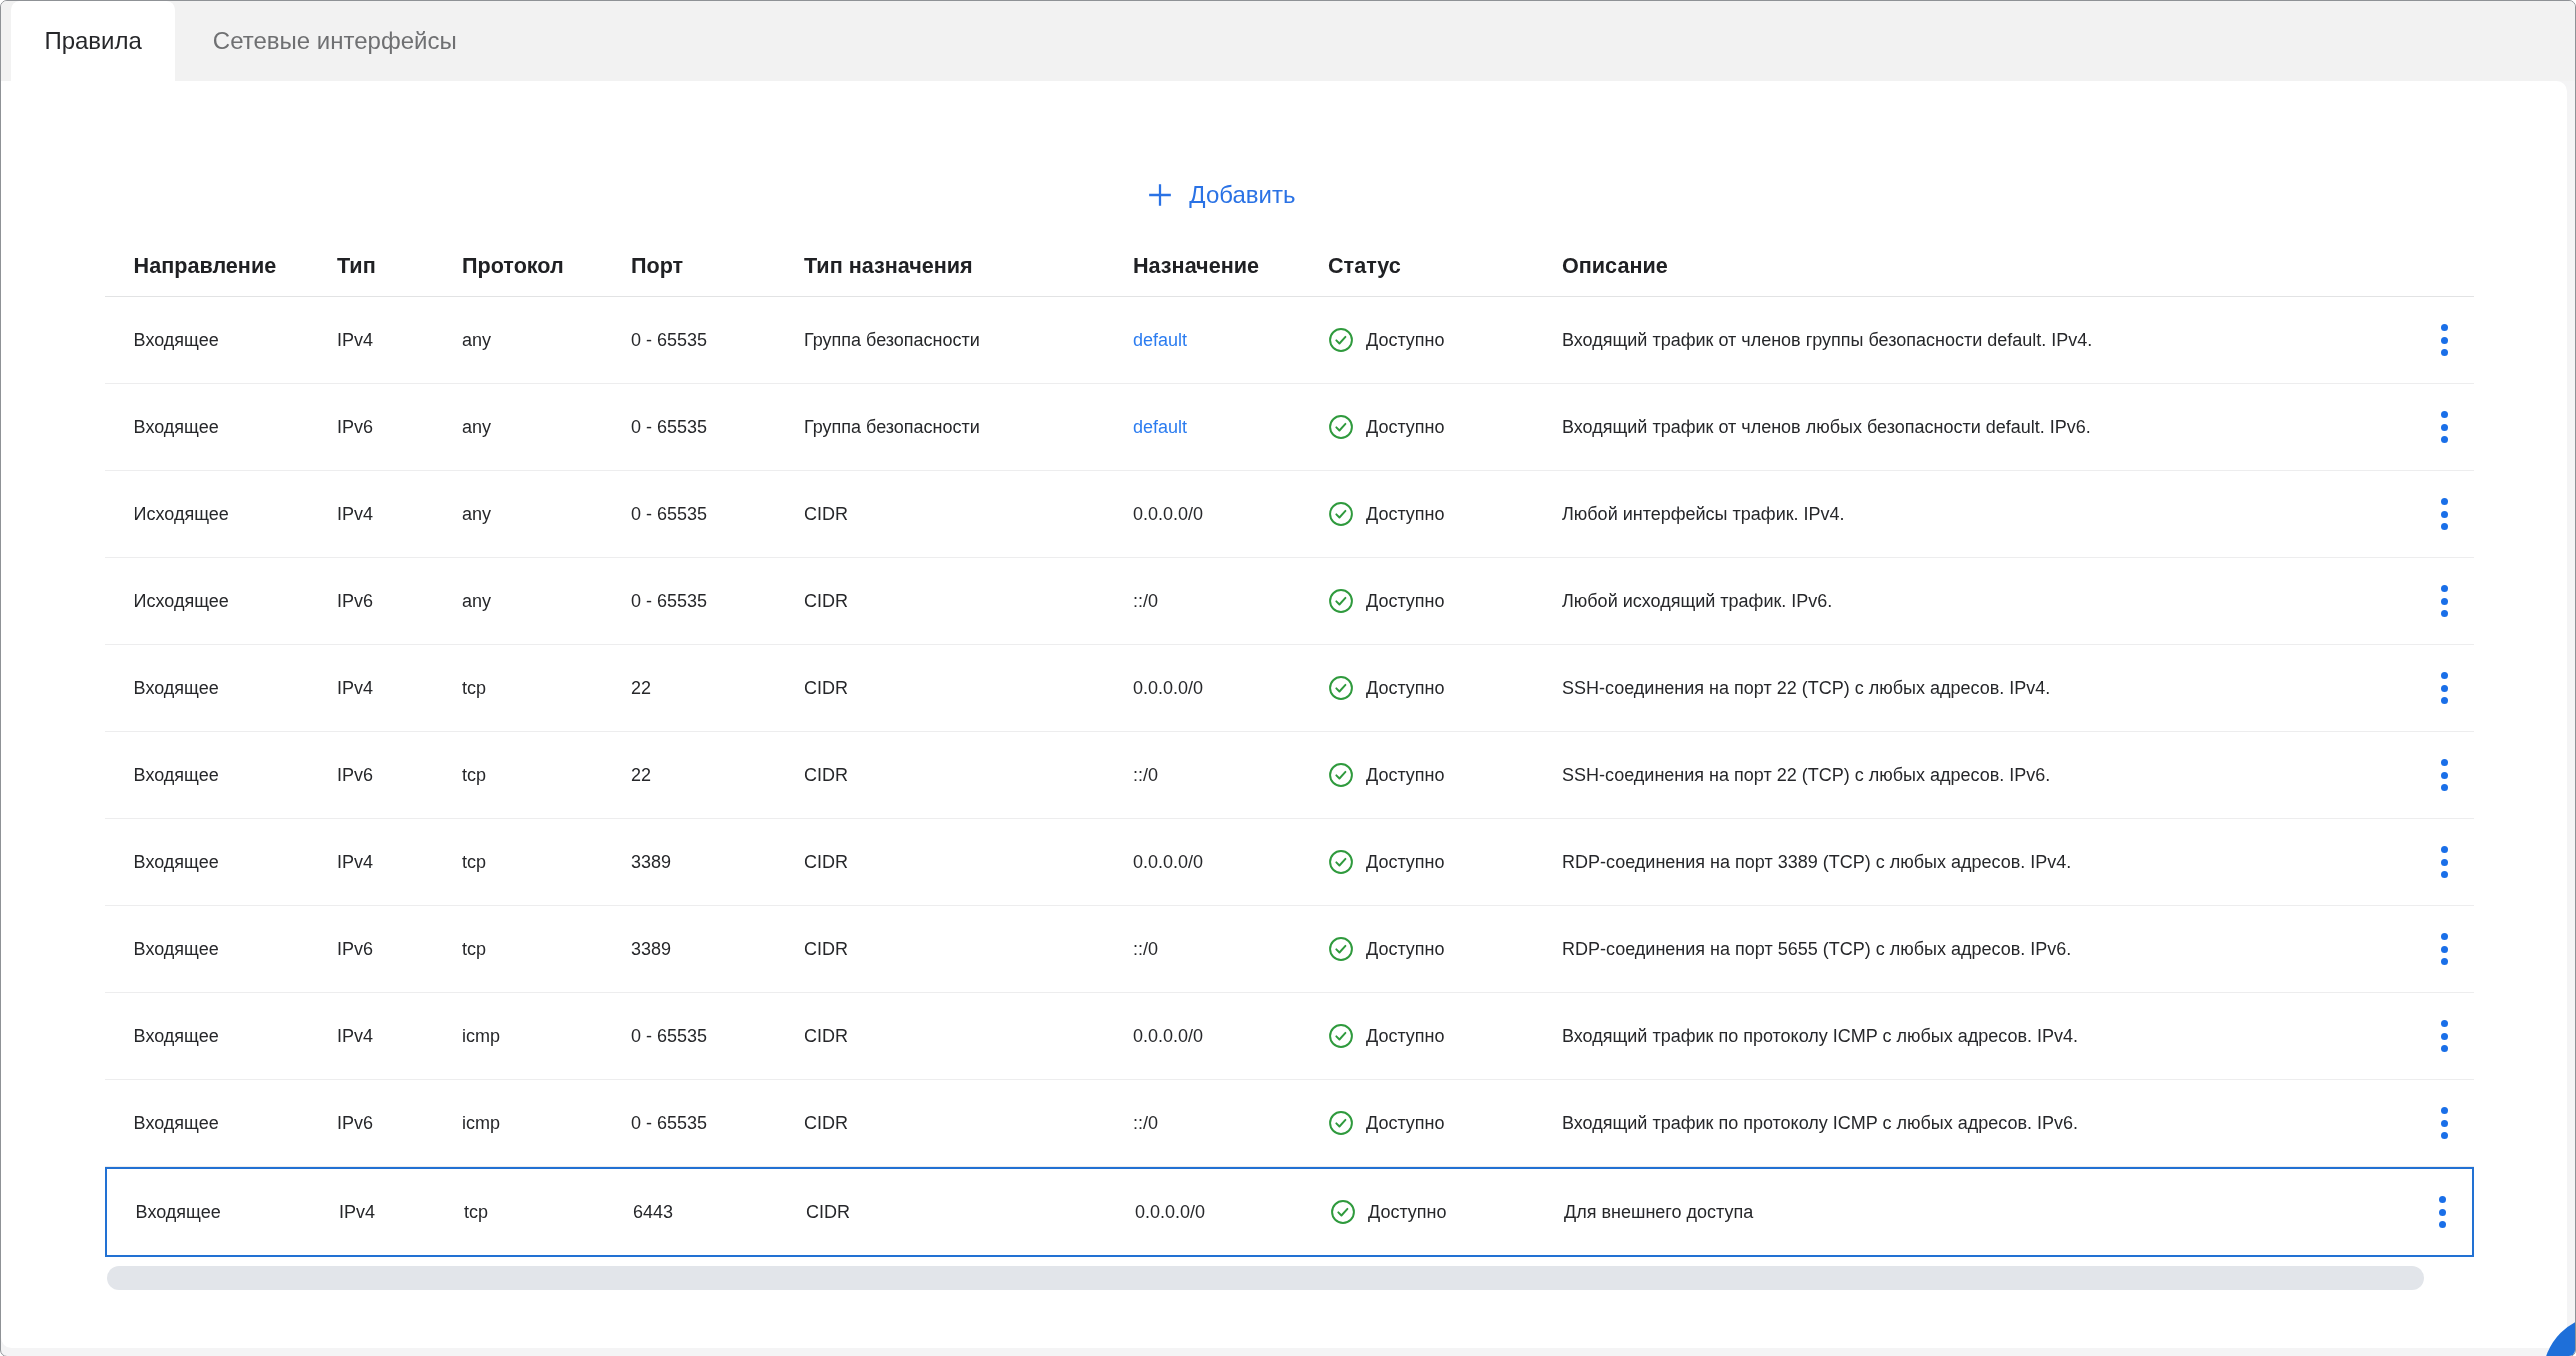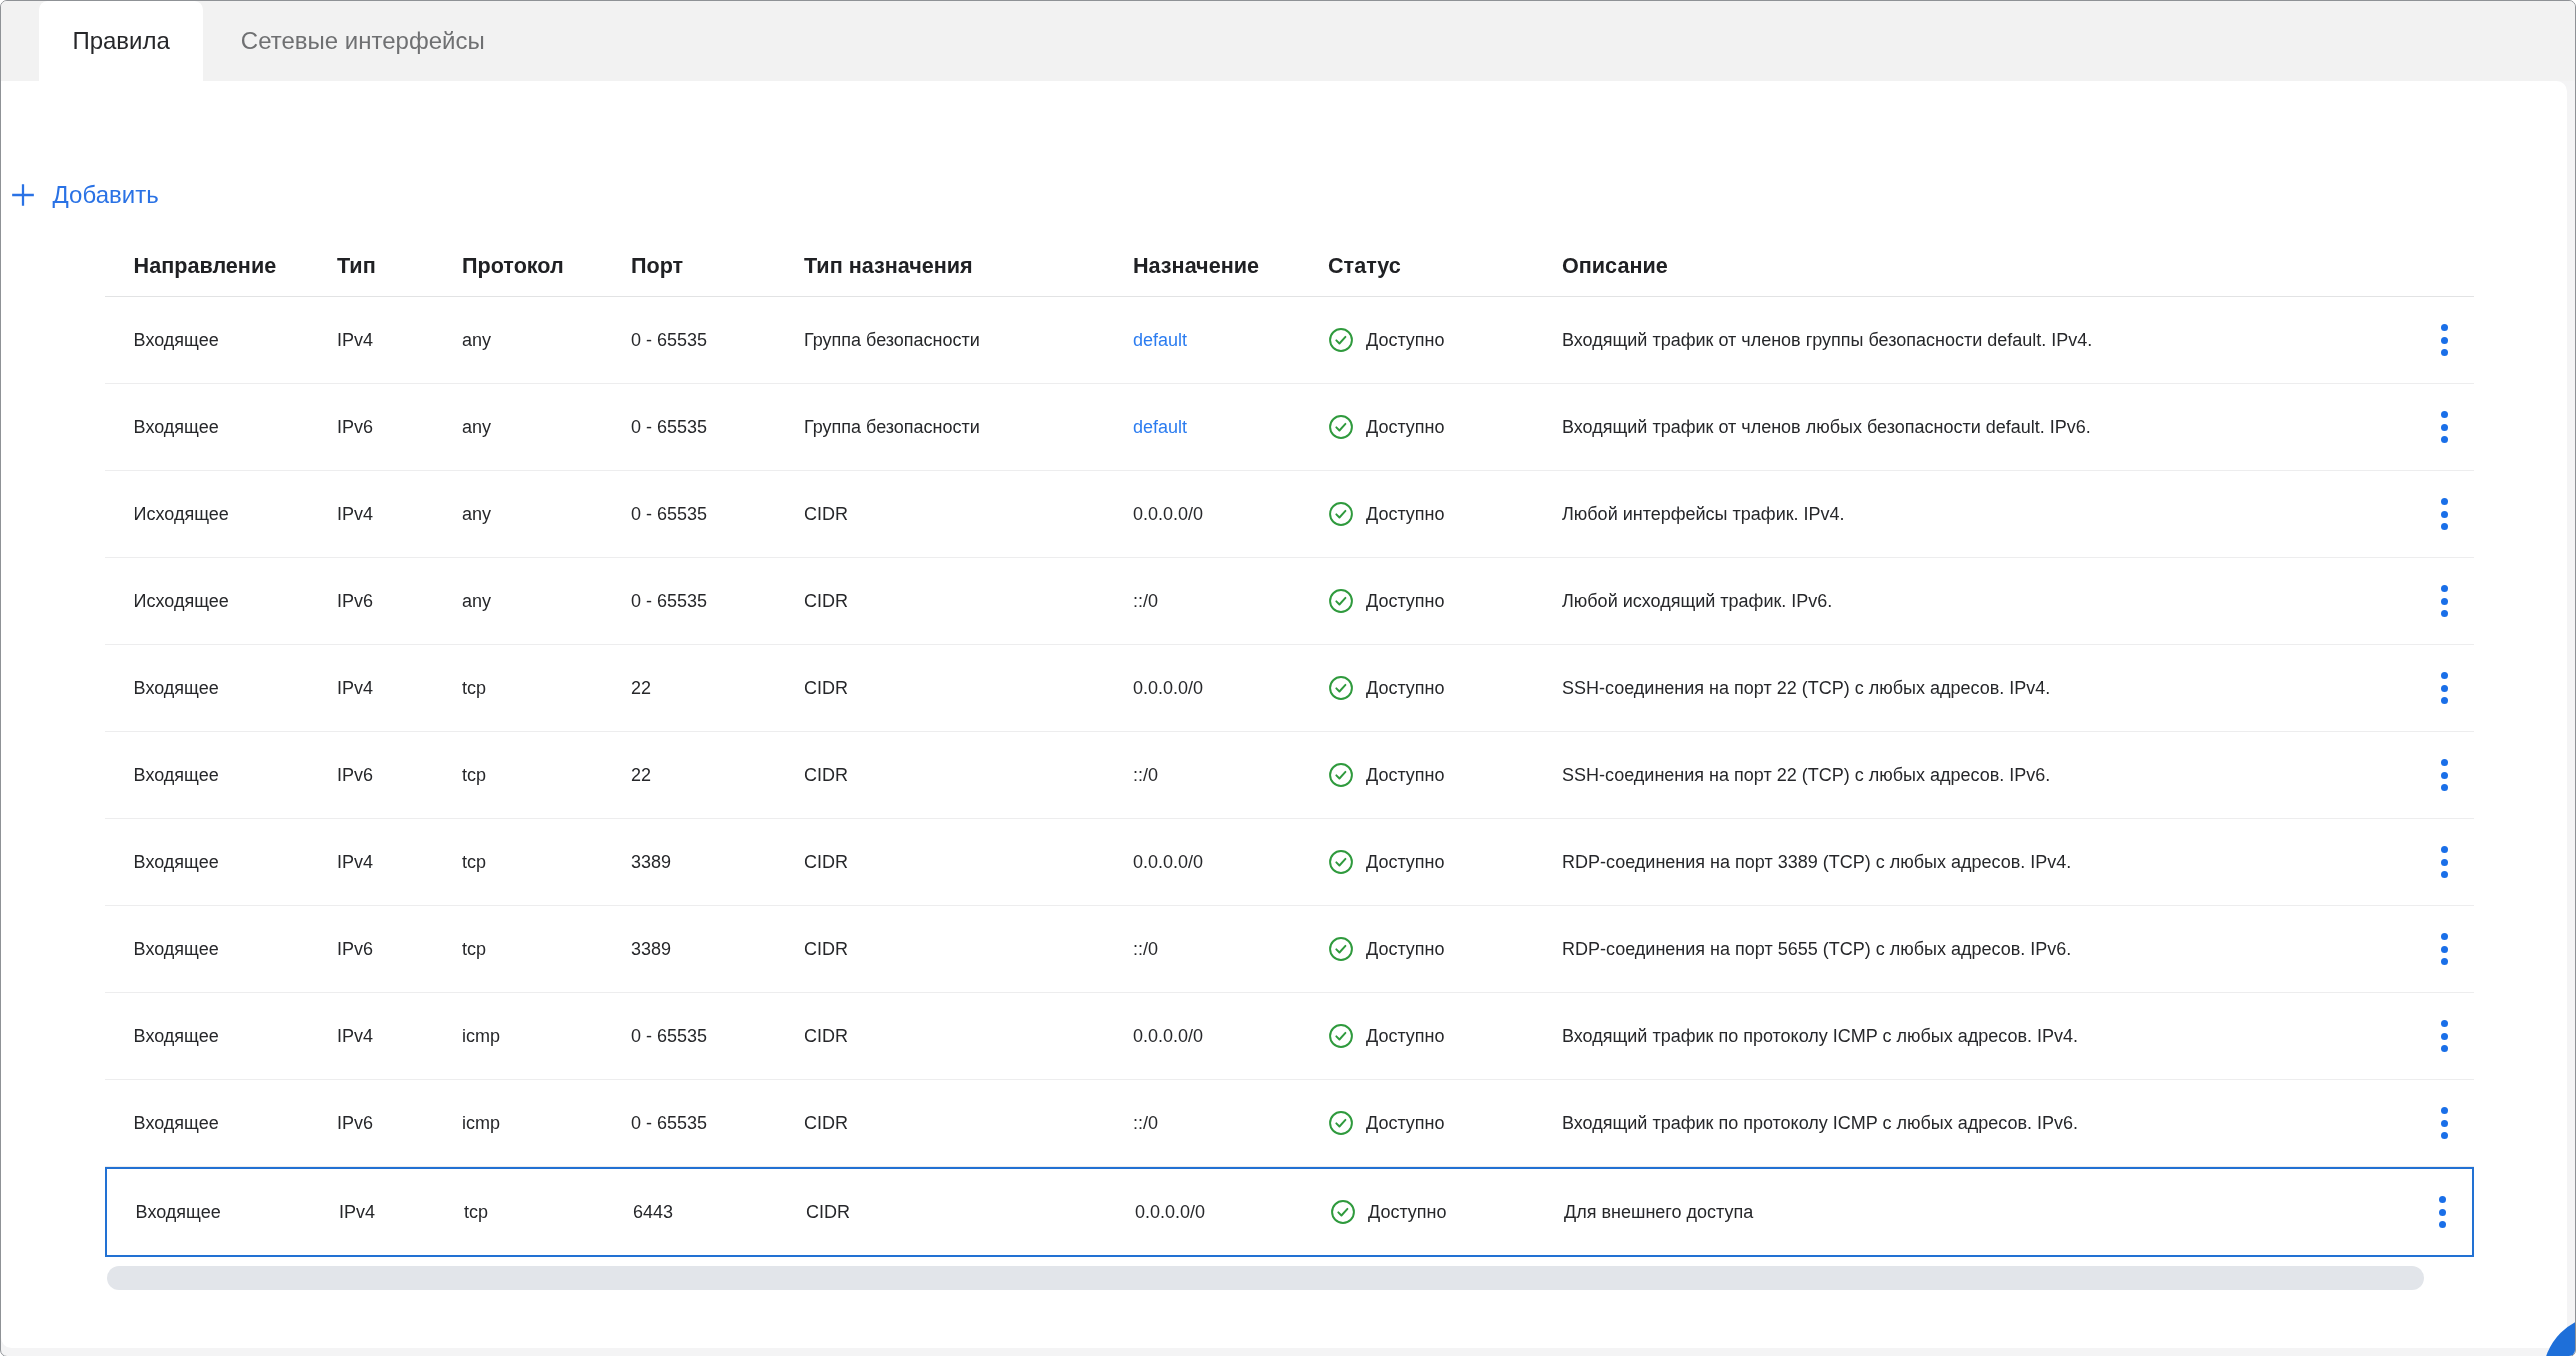--- a/index.html
+++ b/index.html
@@ -18,21 +18,20 @@
     background: #f4f4f5;
     overflow: hidden;
   }
 
   
   .tabbar {
     height: 80px;
     background: #f2f2f2;
     display: flex;
     align-items: stretch;
-    padding-left: 28px;
   }
   .tab {
     display: flex;
     align-items: center;
     font-size: 24px;
     color: #6f7072;
     cursor: pointer;
     padding: 0 38px;
     white-space: nowrap;
   }
@@ -53,22 +52,22 @@
     margin-right: 7.8px;
     border-radius: 0 10.4px 10.4px 10.4px;
     overflow: hidden;
   }
 
   
   .add-row {
     height: 154px;
     display: flex;
     align-items: flex-end;
-    justify-content: flex-start;
-    padding: 0 127px 26px 8px;
+    justify-content: center;
+    padding: 0 127px 26px 0;
   }
   .add-button {
     display: flex;
     align-items: center;
     gap: 15.6px;
     font-size: 24px;
     color: #2a72e5;
     cursor: pointer;
     background: none;
     border: none;

